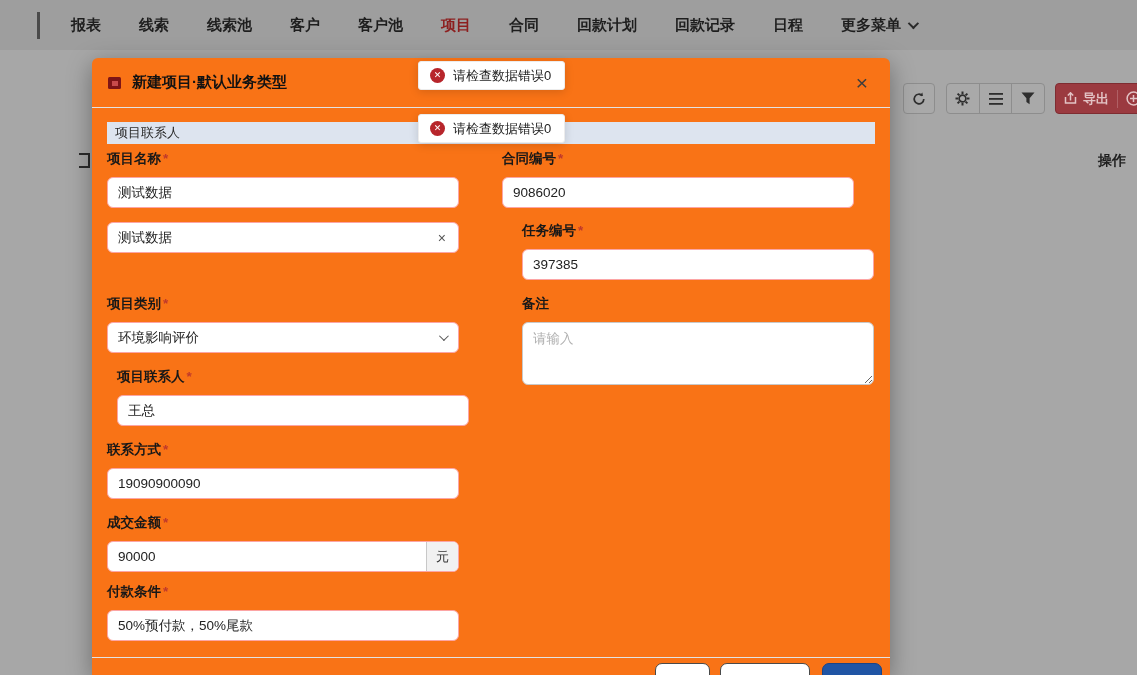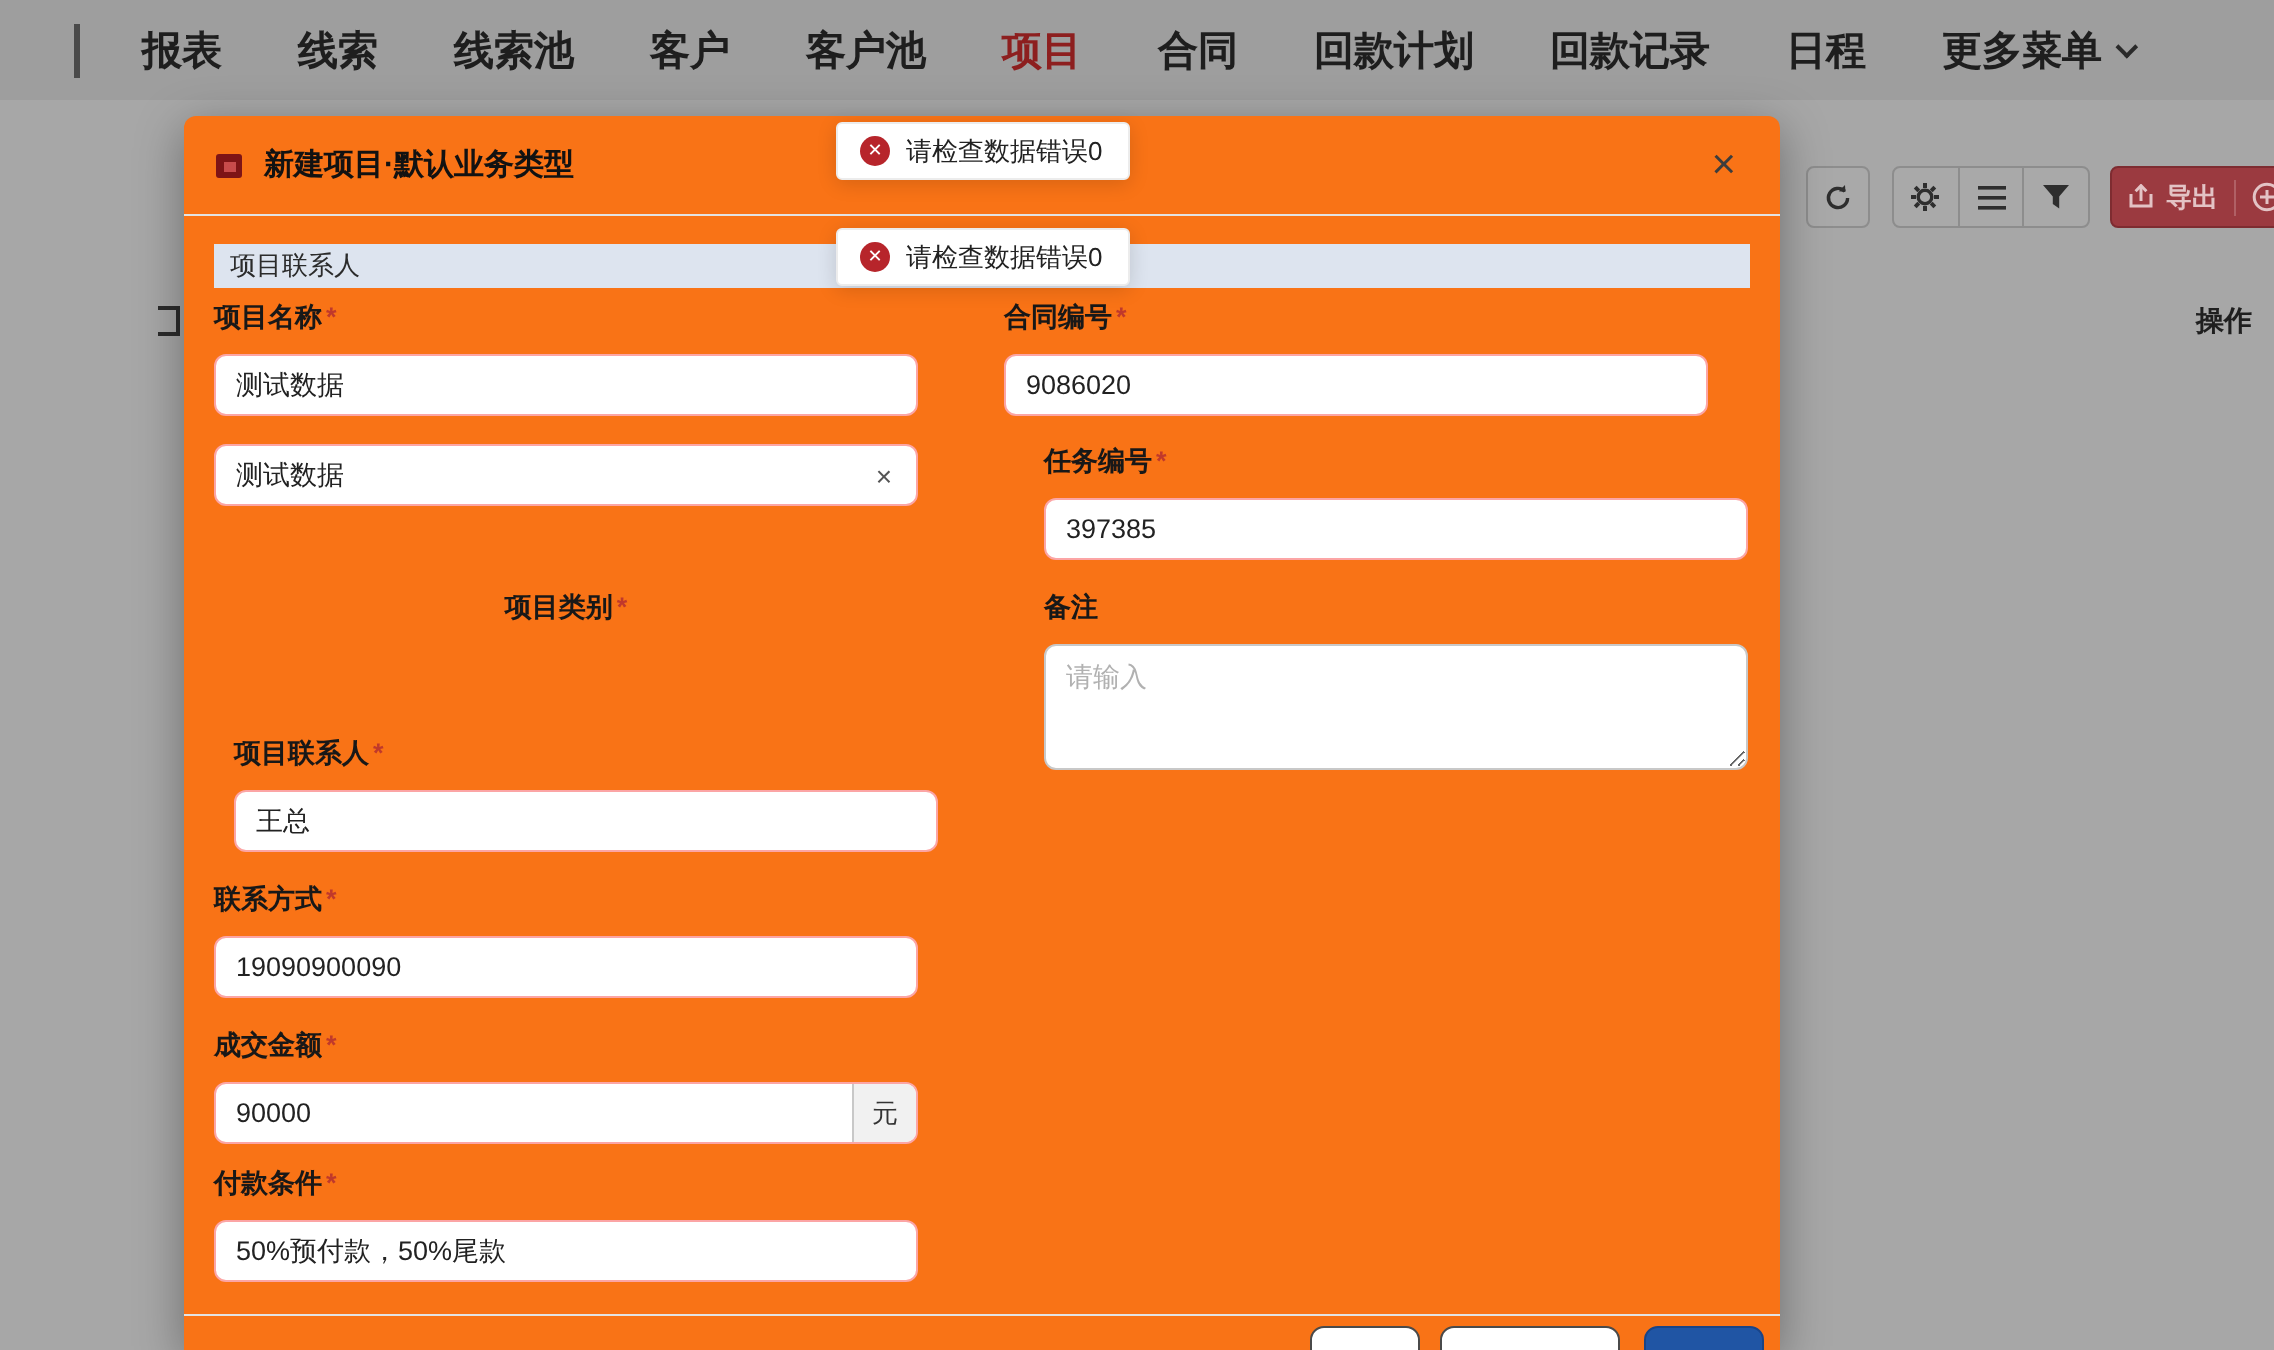--- a/index.html
+++ b/index.html
@@ -9,21 +9,21 @@
     overflow: hidden;
     background: #a7a7a7;
     font-family: "Liberation Sans", "DejaVu Sans", sans-serif;
     color: #222;
   }
 
   
   .nav { position:absolute; left:0; top:0; width:1137px; height:50px; background:#9e9e9e; }
   .logo-frag { position:absolute; left:37px; top:12px; width:3px; height:27px; background:#4a4a4a; }
   .nav-items { position:absolute; left:52px; top:0; height:50px; display:flex; align-items:center; }
-  .nav-item { padding:0 19px; font-size:20px; font-weight:700; color:#1e1e1e; white-space:nowrap; cursor:default; }
+  .nav-item { padding:0 19px; font-size:15px; font-weight:700; color:#1e1e1e; white-space:nowrap; cursor:default; }
   .nav-item.active { color:#8d1f1f; }
   .nav-item.more { display:flex; align-items:center; gap:7px; }
   .chev { width:8px; height:8px; border-right:2px solid #2a2a2a; border-bottom:2px solid #2a2a2a; transform:rotate(45deg) translateY(-2px); }
 
   
   .tb-btn, .tb-group { position:absolute; top:83px; height:31px; border:1px solid #8d8d8d; border-radius:4px; background:#a9a9a9; }
   .tb-btn.refresh { left:903px; width:32px; display:flex; align-items:center; justify-content:center; }
   .tb-group { left:946px; width:99px; display:flex; }
   .tb-seg { flex:1; display:flex; align-items:center; justify-content:center; border-right:1px solid #8d8d8d; }
   .tb-seg:last-child { border-right:none; }
@@ -182,22 +182,26 @@
     <div class="f-wrap">
       <input value="测试数据" style="">
       <span class="clear-x">×</span>
     </div>
   </div>
   <div class="field" style="left:430px; top:164px;">
     <div class="f-label required"><span>任务编号</span></div>
     <input class="f-input" value="397385" style="">
   </div>
 
-  <div class="field" style="left:15px; top:237px;text-align:center;">
+  <div class="field" style="left:15px; top:237px;">
     <div class="f-label required"><span>项目类别</span></div>
+    <div class="f-select">
+      <span>环境影响评价</span>
+      <span class="sel-chev"></span>
+    </div>
   </div>
   <div class="field" style="left:430px; top:237px;">
     <div class="f-label"><span>备注</span></div>
     <textarea class="f-area" placeholder="请输入" style=""></textarea>
   </div>
 
   <div class="field" style="left:25px; top:310px;">
     <div class="f-label required"><span>项目联系人</span></div>
     <input class="f-input" value="王总" style="">
   </div>

